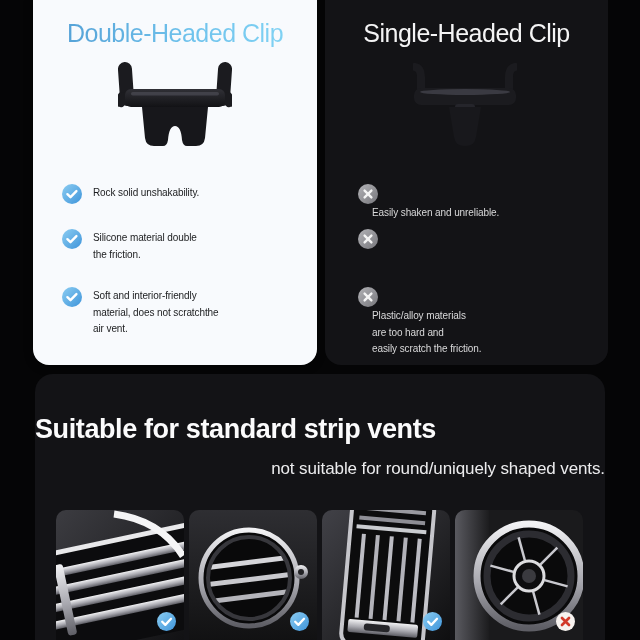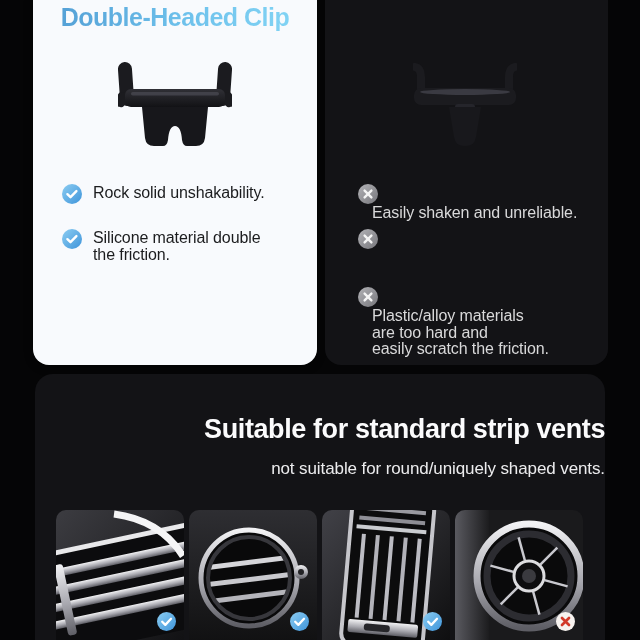--- a/index.html
+++ b/index.html
@@ -4,43 +4,43 @@
 <style>
   html,body{margin:0;padding:0;background:#050506;}
   .stage{position:relative;width:640px;height:640px;background:#050506;overflow:hidden;
          font-family:"Liberation Sans",sans-serif;}
   .card{position:absolute;}
   .card.light{left:33px;top:-16px;width:284px;height:381px;background:#f8fafd;border-radius:16px;
               box-shadow:0 2px 8px rgba(0,0,0,.45);}
   .card.darkcard{left:325px;top:-16px;width:283px;height:381px;background:#131316;border-radius:16px;}
   .card.bottom{left:35px;top:374px;width:570px;height:290px;background:#131316;border-radius:18px;}
 
-  .panel-title{position:absolute;left:0;top:16px;width:100%;margin:0;text-align:center;
-               font-size:25px;font-weight:bold;letter-spacing:-0.5px;line-height:34px;}
+  .panel-title{position:absolute;left:0;top:32px;width:100%;margin:0;text-align:center;
+               font-size:25px;font-weight:normal;letter-spacing:-0.5px;line-height:34px;}
   .panel-title.blue{color:#60b4e4;}
   @supports ((-webkit-background-clip:text) or (background-clip:text)){
     .panel-title.blue{background:linear-gradient(90deg,#4f9ad2 0%,#6fc2ec 55%,#85d7f6 100%);
       -webkit-background-clip:text;background-clip:text;color:transparent;}
   }
   .panel-title.white{color:#f4f4f5;}
 
   .clip-art{position:absolute;}
   .clip-art.double{left:85px;top:78px;width:114px;height:88px;}
   .clip-art.single{left:88px;top:79px;width:104px;height:87px;}
 
   .bullet{position:absolute;display:flex;align-items:flex-start;}
   .bullet .bicon{flex:0 0 20px;width:20px;height:20px;}
-  .btext{margin-left:11px;padding-top:1px;font-size:16px;line-height:16.5px;letter-spacing:-0.1px;white-space:nowrap;}
+  .btext{margin-left:11px;padding-top:1px;font-size:10px;line-height:16.5px;letter-spacing:-0.1px;white-space:nowrap;}
   .light .btext{color:#1b1c1e;}
   .darkcard .btext{margin-left:14px;color:#d9d9da;}
   .light .bullet{left:29px;}
   .darkcard .bullet{left:33px;flex-direction:column;}
   .b1{top:200px;} .b2{top:245px;} .b3{top:303px;}
 
-  .bottom-title{position:absolute;left:0;top:38px;width:100%;margin:0;text-align:right;
+  .bottom-title{position:absolute;left:0;top:38px;width:100%;margin:0;text-align:left;
                 color:#fbfbfc;font-size:27px;font-weight:bold;letter-spacing:-0.4px;line-height:34px;}
   .bottom-sub{position:absolute;left:0;top:84px;width:100%;margin:0;text-align:right;
               color:#ececee;font-size:17px;line-height:22px;letter-spacing:-0.1px;}
   .vents{position:absolute;left:21px;top:136px;display:flex;gap:5px;}
   .vent{position:relative;width:128px;height:140px;border-radius:10px;overflow:hidden;margin:0;}
   .vent svg.photo{display:block;width:128px;height:140px;}
   .badge{position:absolute;right:8px;top:102px;width:19px;height:19px;}
   .hidden-defs{position:absolute;width:0;height:0;}
 </style>
 </head>
@@ -113,23 +113,35 @@
       <svg class="bicon" viewBox="0 0 20 20">
         <circle cx="10" cy="10" r="10" fill="url(#bluegrad)"></circle>
         <path d="M5.4,10.2 L8.5,13.2 L14.4,7.1" stroke="#fff" stroke-width="2.4" fill="none" stroke-linecap="round" stroke-linejoin="round"></path>
       </svg>
       <div class="btext">
         <div>Silicone material double</div>
         <div>the friction.</div>
       </div>
     </div>
 
+    <div class="bullet b3">
+      <svg class="bicon" viewBox="0 0 20 20">
+        <circle cx="10" cy="10" r="10" fill="url(#bluegrad)"></circle>
+        <path d="M5.4,10.2 L8.5,13.2 L14.4,7.1" stroke="#fff" stroke-width="2.4" fill="none" stroke-linecap="round" stroke-linejoin="round"></path>
+      </svg>
+      <div class="btext">
+        <div>Soft and interior-friendly</div>
+        <div>material, does not scratchthe</div>
+        <div>air vent.</div>
+      </div>
+    </div>
   </section>
 
   <section class="card darkcard">
+    <h2 class="panel-title white">Single-Headed Clip</h2>
 
     <svg class="clip-art single" viewBox="0 0 104 87">
       <path d="M8,36 L8,14 Q8,5 2,4" stroke="#1b1b1f" stroke-width="8" fill="none" stroke-linecap="round"></path>
       <path d="M96,36 L96,14 Q96,5 102,4" stroke="#1b1b1f" stroke-width="8" fill="none" stroke-linecap="round"></path>
       <rect x="1" y="25" width="102" height="17" rx="7" fill="#1b1b1f"></rect>
       <ellipse cx="52" cy="29" rx="45" ry="3" fill="#3e3e46" opacity="0.9"></ellipse>
       <rect x="42" y="41" width="20" height="9" rx="3" fill="#25252b"></rect>
       <path d="M36,44 L68,44 L63,74 Q62,83 52,83 Q42,83 41,74 Z" fill="#18181c"></path>
     </svg>
 

